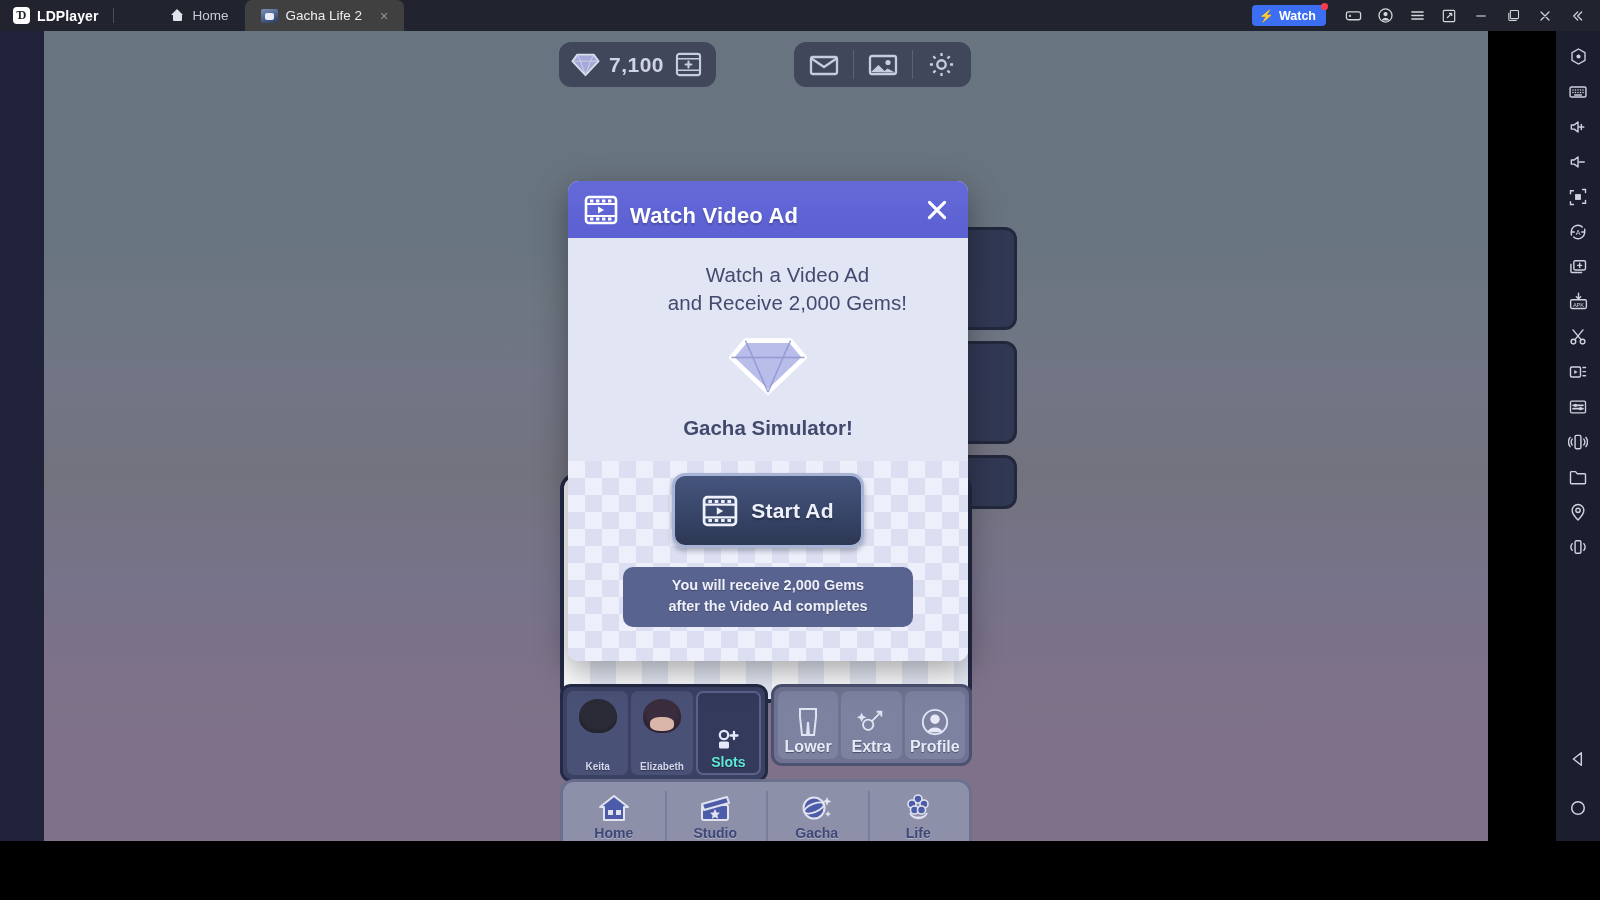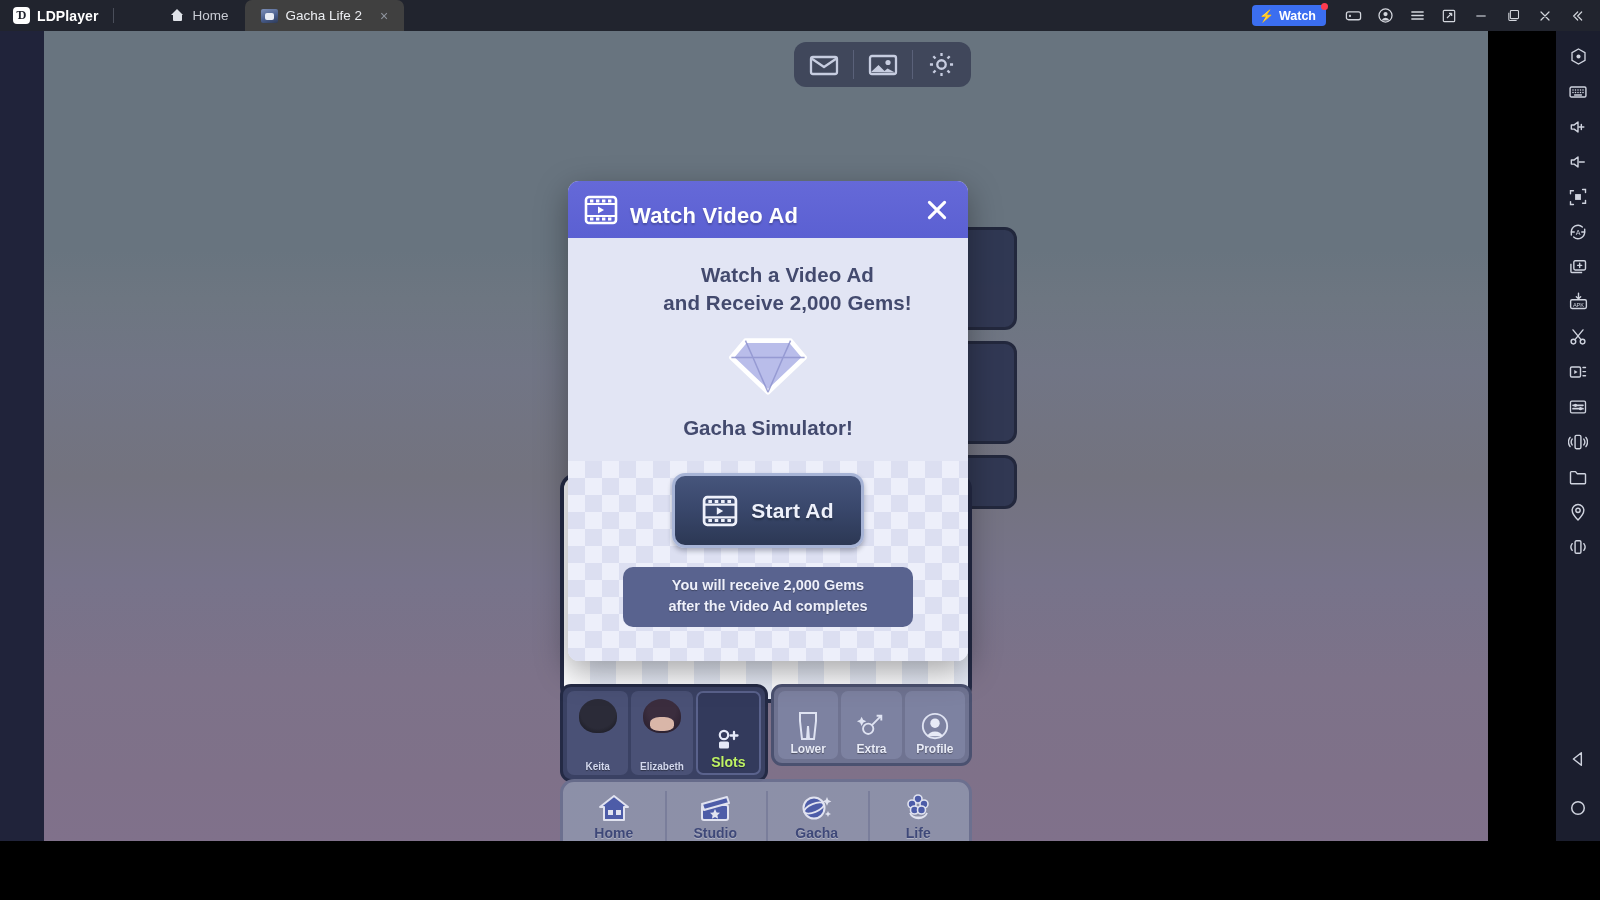--- a/index.html
+++ b/index.html
@@ -156,22 +156,22 @@
     flex:1; border-radius:7px; position:relative;
     display:flex; flex-direction:column; align-items:center; justify-content:flex-end;
     padding-bottom:3px;
   }
   .slot.char { background:#4a5176; }
   .slot.addslot { background:#333a5c; border:2px solid #5a628c; }
   .slot.equip { background:#7d82a1; }
   .slot-label {
     font-size:10px; color:#d3d8ee; font-weight:bold; text-shadow:0 1px 1px rgba(0,0,0,.4);
   }
-  .slot.addslot .slot-label { font-size:14px; color:#bef264; }
-  .slot.equip .slot-label { font-size:12px; color:#e8ebf7; }
+  .slot.addslot .slot-label { font-size:14px; color:#5eead4; }
+  .slot.equip .slot-label { font-size:16px; color:#e8ebf7; }
   .avatar-head {
     width:38px; height:34px; border-radius:50% 50% 45% 45%;
     position:absolute; left:50%; top:8px; transform:translateX(-50%);
   }
   .avatar-head.a { background:radial-gradient(circle at 50% 35%, #2b2b38 0 60%, #14141c 100%); }
   .avatar-head.b { background:radial-gradient(circle at 50% 30%, #3b2d3e 0 45%, #241a28 100%); }
   .avatar-head.b:after {
     content:""; position:absolute; left:7px; bottom:2px; width:24px; height:14px;
     border-radius:40%; background:#d9b6a8;
   }
@@ -221,21 +221,21 @@
     background:#e2e5f4;
   }
   #checker {
     position:absolute; left:0; bottom:0; width:100%; height:200px;
     background:
       repeating-conic-gradient(#dcdff1 0% 25%, #eef0fa 0% 50%) 0 0/34px 34px;
     opacity:.95;
   }
   .body-inner { position:relative; z-index:2; padding-top:23px; text-align:center; }
   .headline {
-    color:#434a6e; font-size:20.5px; font-weight:bold; line-height:1.35;
+    color:#434a6e; font-size:20.5px; font-weight:normal; line-height:1.35;
     letter-spacing:.1px;
     padding-left:39px;
   }
   .gem-big { width:88px; height:62px; margin:19px auto 17px; display:block; }
   .subline {
     color:#434a6e; font-size:20.5px; font-weight:bold; line-height:1.35;
   }
   #start-ad {
     margin:31px auto 0; width:192px; height:75px; border-radius:13px;
     background:linear-gradient(180deg,#46557c 0%,#39476b 48%,#2c3854 100%);
@@ -337,20 +337,32 @@
       </div>
     </div>
   </div>
 
   <div id="stage">
     <div id="leftrail"></div>
 
     <div id="screen">
 
       <div id="hud">
+        <div class="hud-pill" id="gem-pill">
+          <svg class="gem-ico" viewBox="0 0 40 32">
+            <path d="M4 12 L10 4 H30 L36 12 L20 29 Z" fill="#a9aee0" stroke="#e3e6f7" stroke-width="2.2" stroke-linejoin="round"></path>
+            <path d="M4 12 H36 M14 12 L20 29 M26 12 L20 29 M10 4 L14 12 M30 4 L26 12" stroke="#d5d8ef" stroke-width="1.2" fill="none"></path>
+          </svg>
+          <span class="gem-count">7,100</span>
+          <svg class="film-plus" viewBox="0 0 28 26">
+            <rect x="2" y="2" width="24" height="22" rx="2.5" fill="none" stroke="#cfd4e8" stroke-width="2.2"></rect>
+            <path d="M2 7h24M2 19h24" stroke="#cfd4e8" stroke-width="1.6"></path>
+            <path d="M14 10v6M11 13h6" stroke="#cfd4e8" stroke-width="2.2" stroke-linecap="round"></path>
+          </svg>
+        </div>
 
         <div class="hud-pill" id="hud-right">
           <div class="hud-btn">
             <svg width="30" height="24" viewBox="0 0 30 24" fill="none" stroke="currentColor" stroke-width="2.3" stroke-linejoin="round">
               <rect x="2" y="4" width="26" height="17" rx="2"></rect>
                 <path d="M2.5 5.5 15 14 27.5 5.5"></path>
             </svg>
           </div>
           <div class="hud-btn">
             <svg width="30" height="24" viewBox="0 0 30 24" fill="none" stroke="currentColor" stroke-width="2.3" stroke-linejoin="round">

